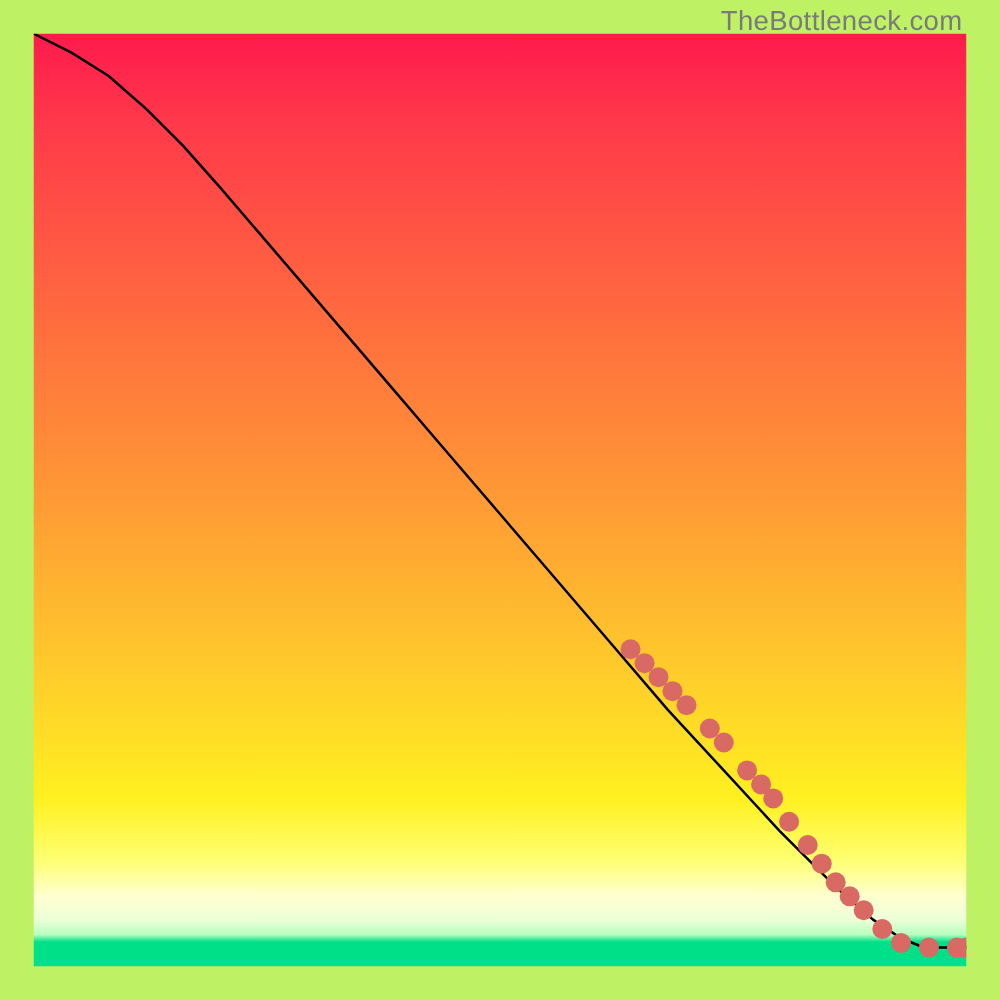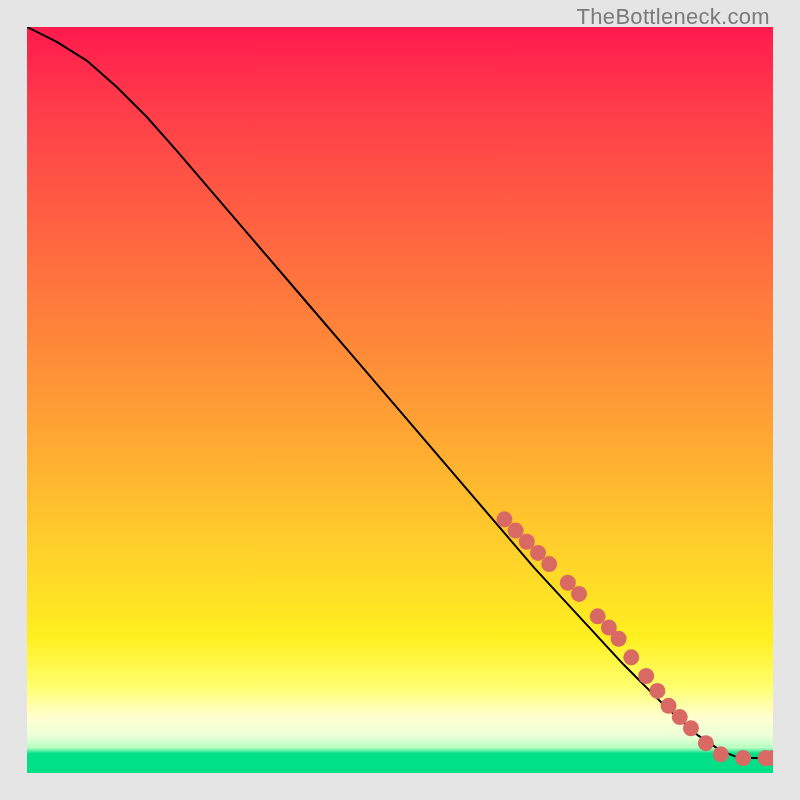--- a/index.html
+++ b/index.html
@@ -8,21 +8,21 @@
     width: 800px;
     height: 800px;
     background: #000;
     overflow: hidden;
     font-family: Arial, Helvetica, sans-serif;
   }
   .frame {
     position: relative;
     width: 800px;
     height: 800px;
-    background: #e5e5e5;
+    background: #bef264;
   }
   .plot-area {
     position: absolute;
     left: 27px;
     top: 27px;
     width: 746px;
     height: 746px;
     
     background:
       linear-gradient(

